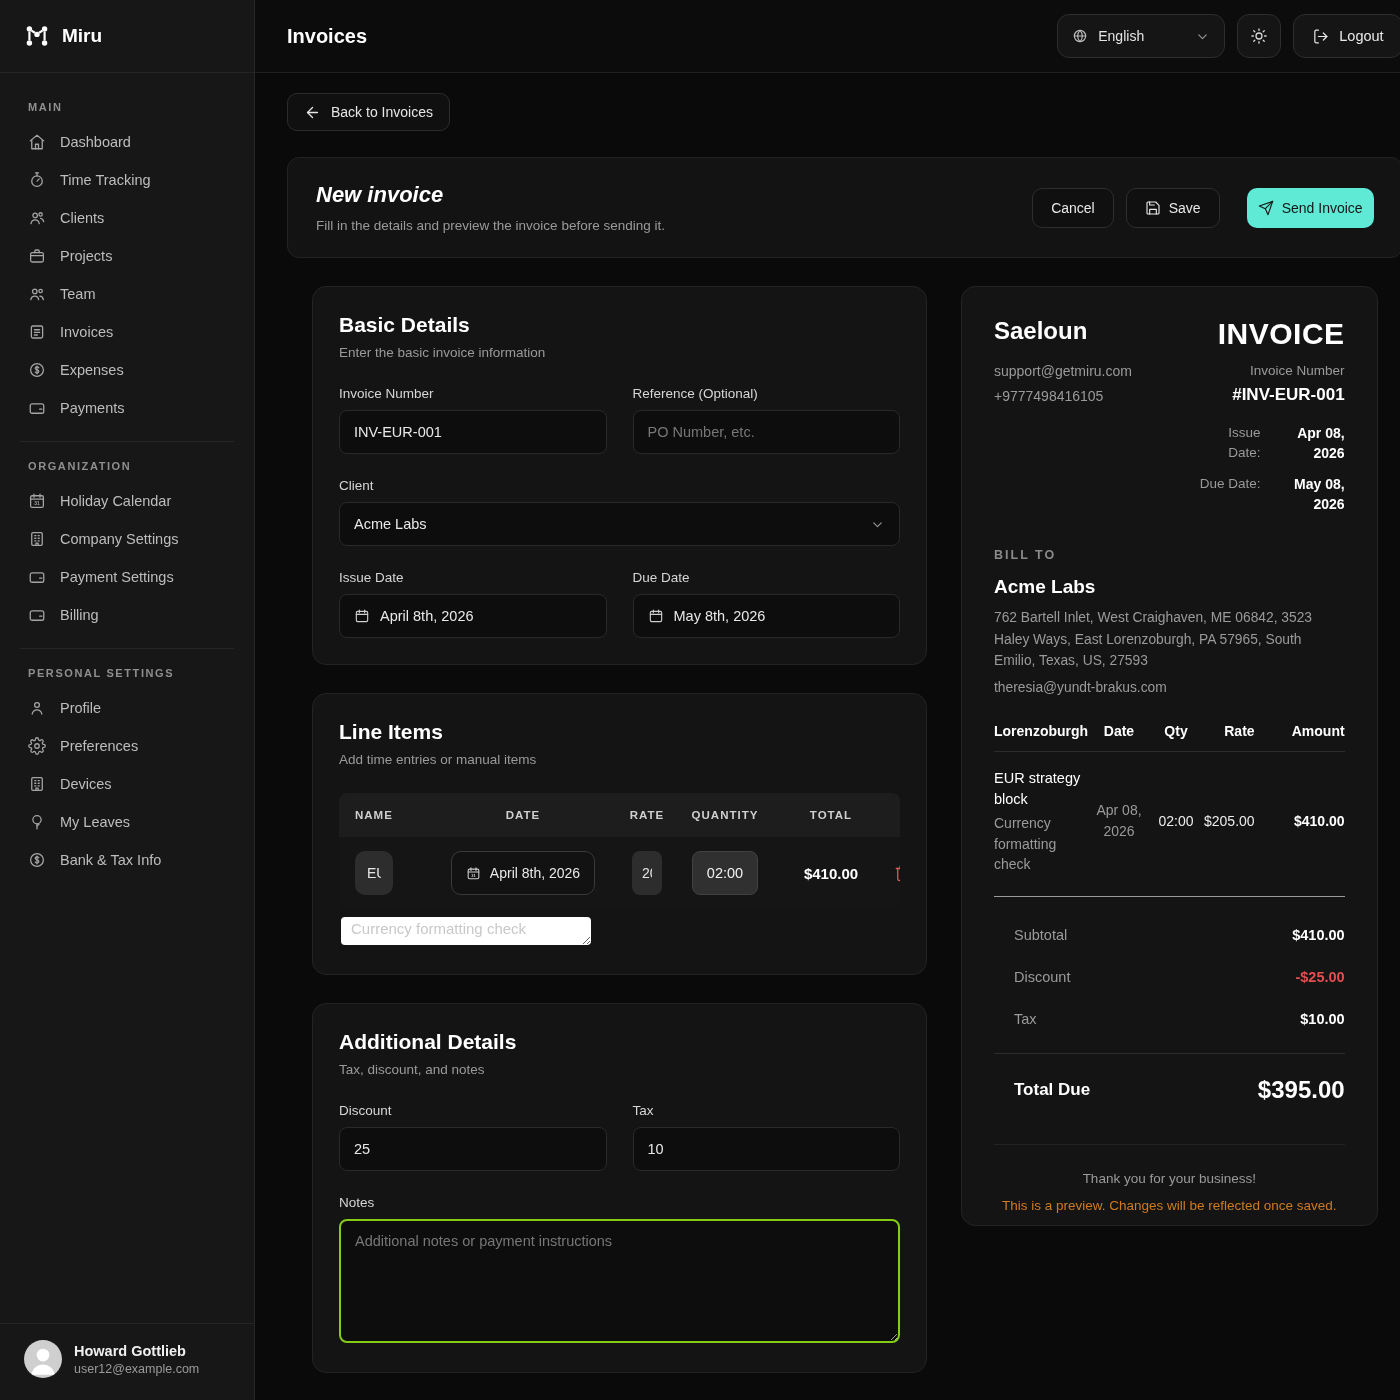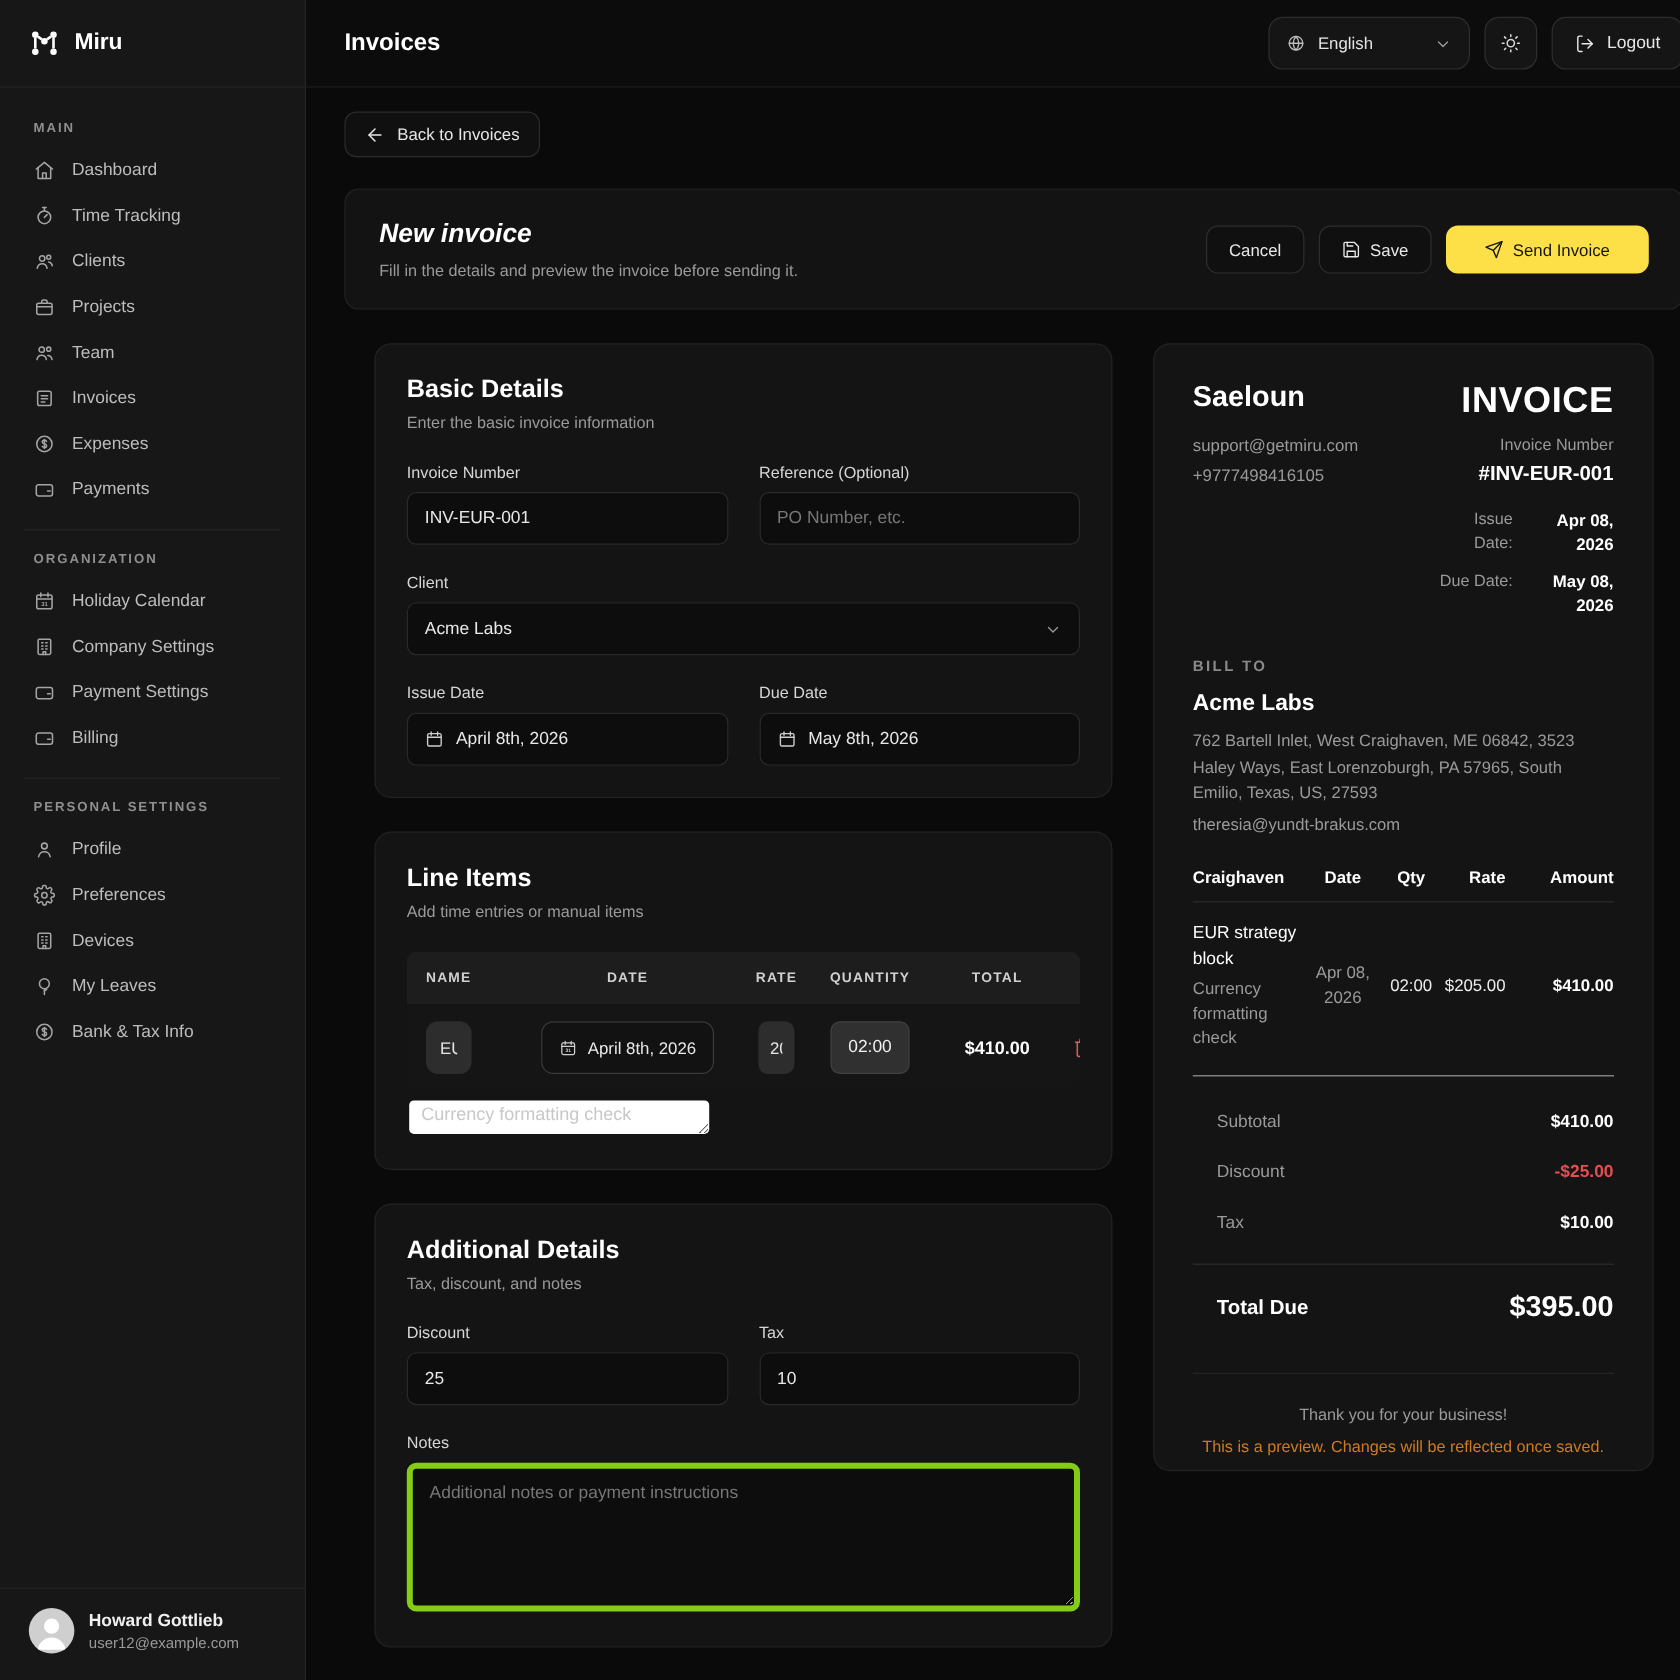--- a/index.html
+++ b/index.html
@@ -51,21 +51,21 @@
               font-size:14px; cursor:pointer; }
 
   .page-head { margin-top:26px; background:#131313; border:1px solid #232323; border-radius:12px;
                padding:24px 28px; display:flex; align-items:center; justify-content:space-between; }
   .ph-title { font-size:22px; font-weight:700; color:#fff;font-style:italic; }
   .ph-sub { font-size:13.5px; color:#9a9a9a; margin-top:10px; }
   .ph-actions { display:flex; align-items:center; gap:12px; }
   .btn { height:40px; border-radius:10px; font-size:14px; display:inline-flex; align-items:center;
          gap:8px; cursor:pointer; font-family:inherit; }
   .btn-ghost { border:1px solid #2e2e2e; background:#101010; color:#e8e8e8; padding:0 18px; }
-  .btn-primary { border:none; background:#fde047; color:#161616; padding:0 32px; font-weight:500; }
+  .btn-primary { border:none; background:#5eead4; color:#161616; padding:0 11px; font-weight:500;margin-left:15px; }
 
   .columns { display:flex; gap:34px; margin-top:28px; padding:0 25px 40px; }
   .col-left { width:615px; min-width:615px; display:flex; flex-direction:column; gap:28px; }
   .col-right { flex:1; }
 
   .card { background:#141414; border:1px solid #232323; border-radius:14px; padding:26px; }
   .card-title { font-size:21px; font-weight:700; color:#fff; }
   .card-sub { font-size:13.5px; color:#9a9a9a; margin-top:8px; margin-bottom:26px; }
 
   .field-label { font-size:13.5px; color:#d6d6d6; margin-bottom:9px; }
@@ -96,21 +96,21 @@
                color:#e8e8e8; justify-self:center; cursor:pointer; }
   .rate-input { width:30px; height:44px; background:#2d2d2d; border:none; border-radius:8px;
                 color:#e6e6e6; padding:0 10px; font-size:14px; justify-self:center; font-family:inherit; }
   .qty-input { width:66px; height:44px; background:#303030; border:1px solid #414141; border-radius:8px;
                color:#f0f0f0; text-align:center; font-size:14.5px; justify-self:center; font-family:inherit; }
   .li-total { text-align:center; font-weight:600; font-size:15px; color:#fff; }
   .trash-btn { background:none; border:none; cursor:pointer; justify-self:center; display:flex; color:#e05b5b; }
   .desc-textarea { margin-top:8px; margin-left:2px; width:250px; height:28px; background:#fff;
                    border:none; border-radius:4px; color:#c8c8c8; font-size:15px; padding:3px 10px;
                    resize:both; overflow:hidden; font-family:inherit; }
-  .notes-textarea { width:100%; height:124px; background:#0d0d0d; border:5px solid #84cc16;
+  .notes-textarea { width:100%; height:124px; background:#0d0d0d; border:2px solid #84cc16;
                     border-radius:8px; color:#e8e8e8; padding:12px 14px; font-size:14.5px;
                     font-family:inherit; resize:both; }
   .notes-textarea::placeholder { color:#777; }
 
   
   .pv { padding:30px 32px 12px; }
   .pv-head { display:flex; justify-content:space-between; }
   .pv-company { font-size:24px; font-weight:700; color:#fff; }
   .pv-contact { margin-top:14px; color:#9a9a9a; font-size:14px; line-height:1.75; }
   .pv-right { text-align:right; }
@@ -597,21 +597,21 @@
                 </div>
               </div>
             </div>
 
             <div class="pv-billto">BILL TO</div>
             <div class="pv-client">Acme Labs</div>
             <div class="pv-addr">762 Bartell Inlet, West Craighaven, ME 06842, 3523 Haley Ways, East Lorenzoburgh, PA 57965, South Emilio, Texas, US, 27593</div>
             <div class="pv-email">theresia@yundt-brakus.com</div>
 
             <div class="pv-thead">
-              <span>Craighaven</span>
+              <span>Lorenzoburgh</span>
               <span class="pc2">Date</span>
               <span class="pc2">Qty</span>
               <span class="pc4">Rate</span>
               <span class="pc5">Amount</span>
             </div>
             <div class="pv-trow">
               <span>
                 <div class="pv-desc-name">EUR strategy block</div>
                 <div class="pv-desc-note">Currency formatting check</div>
               </span>

